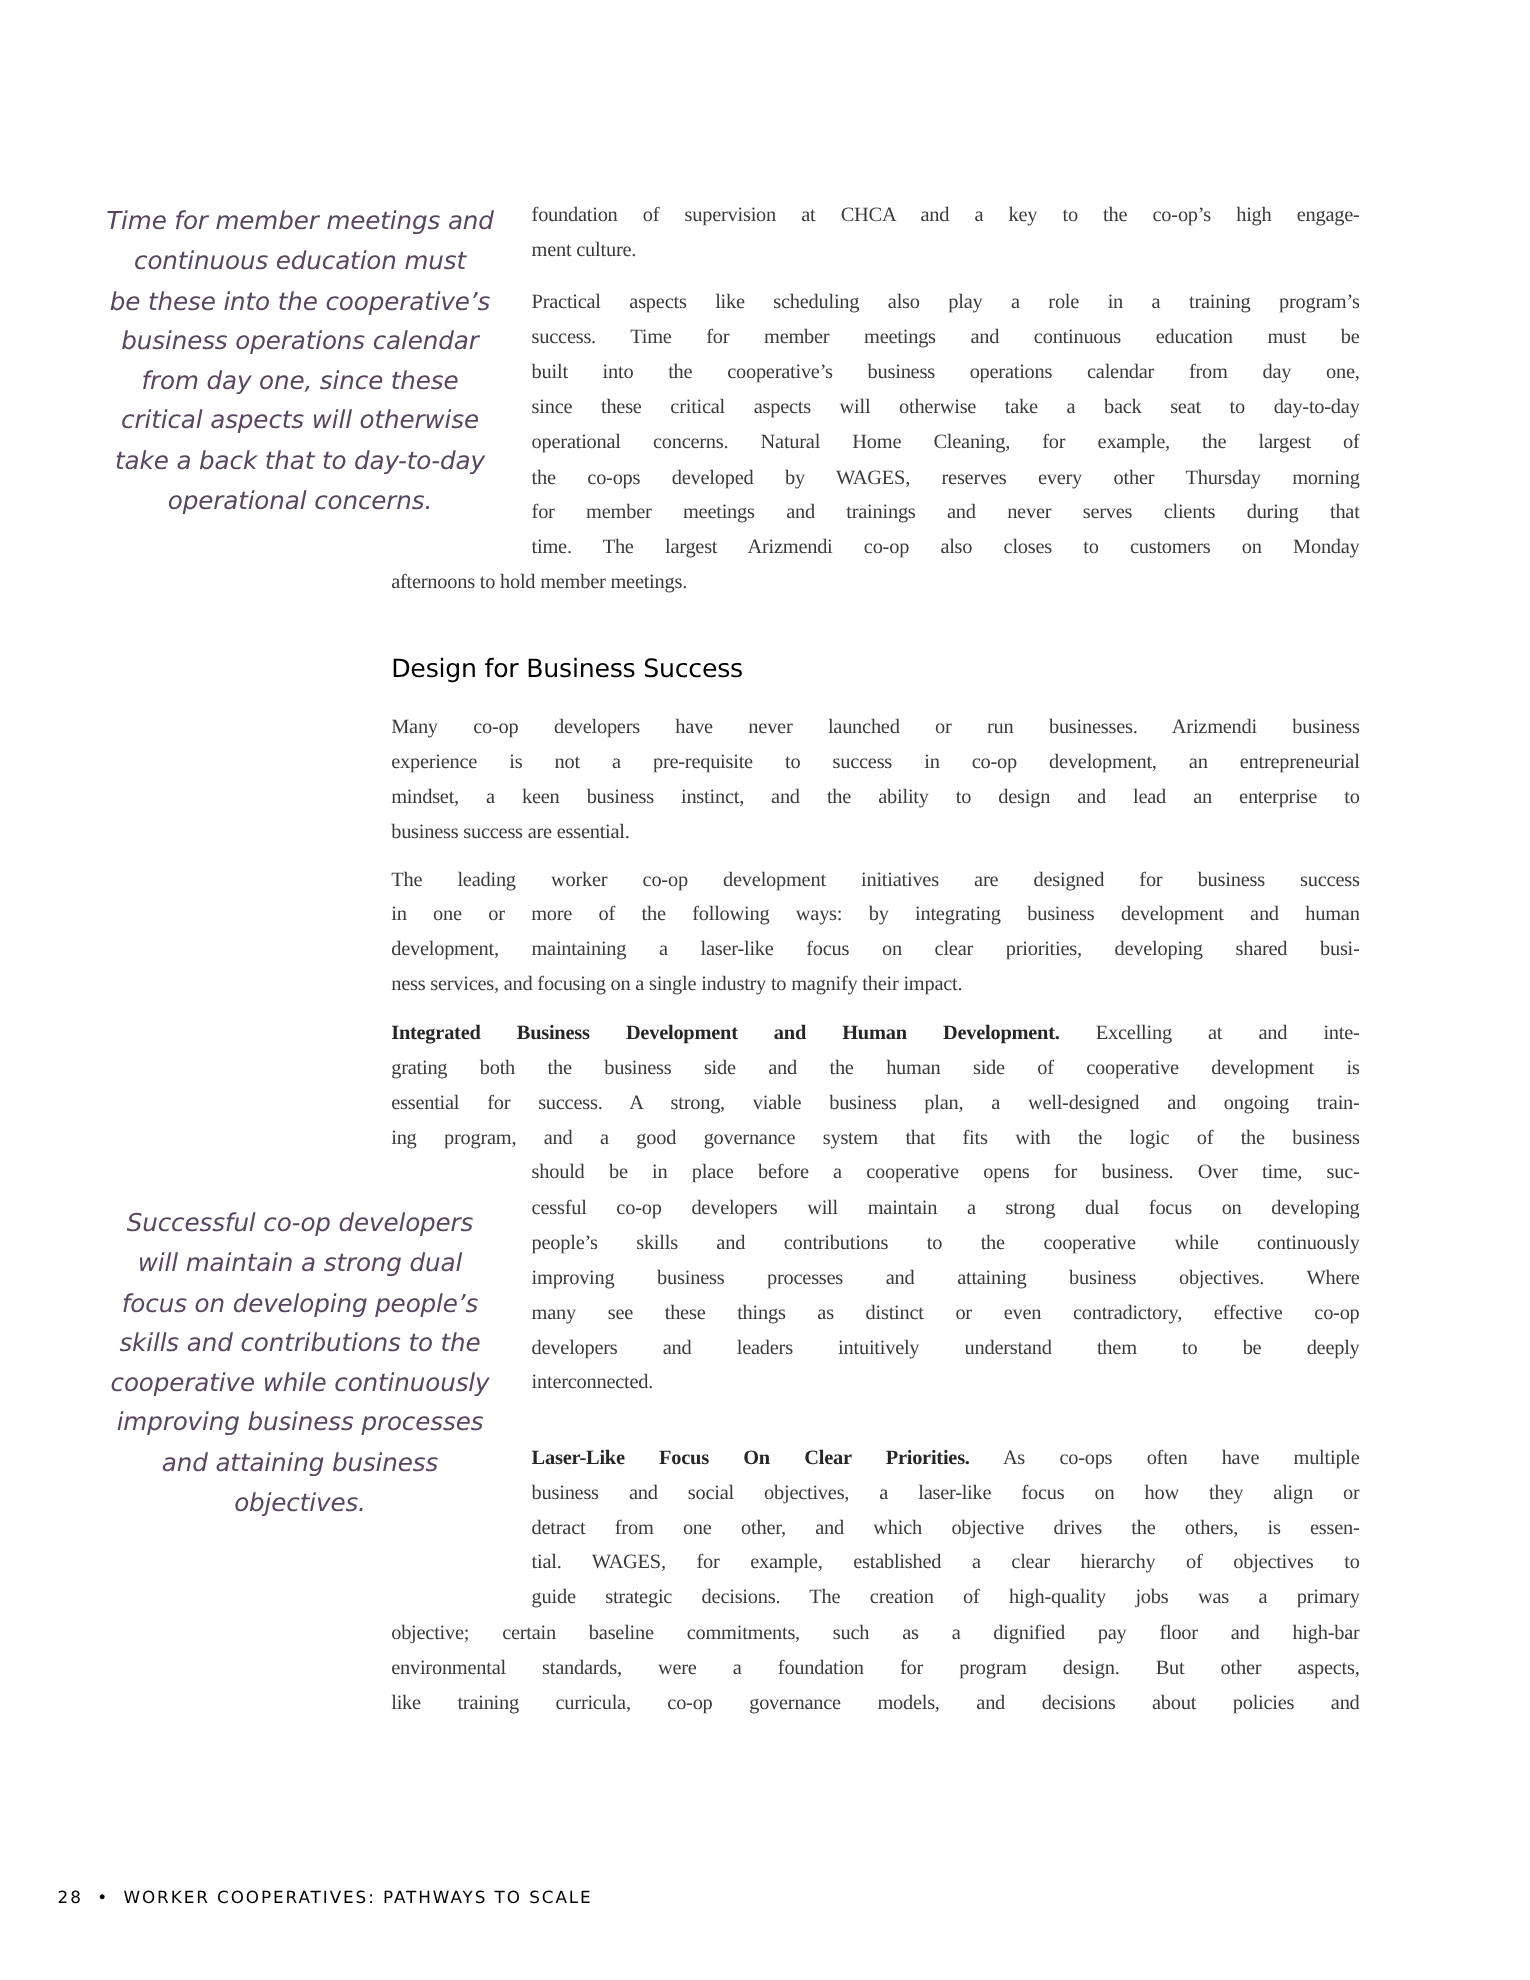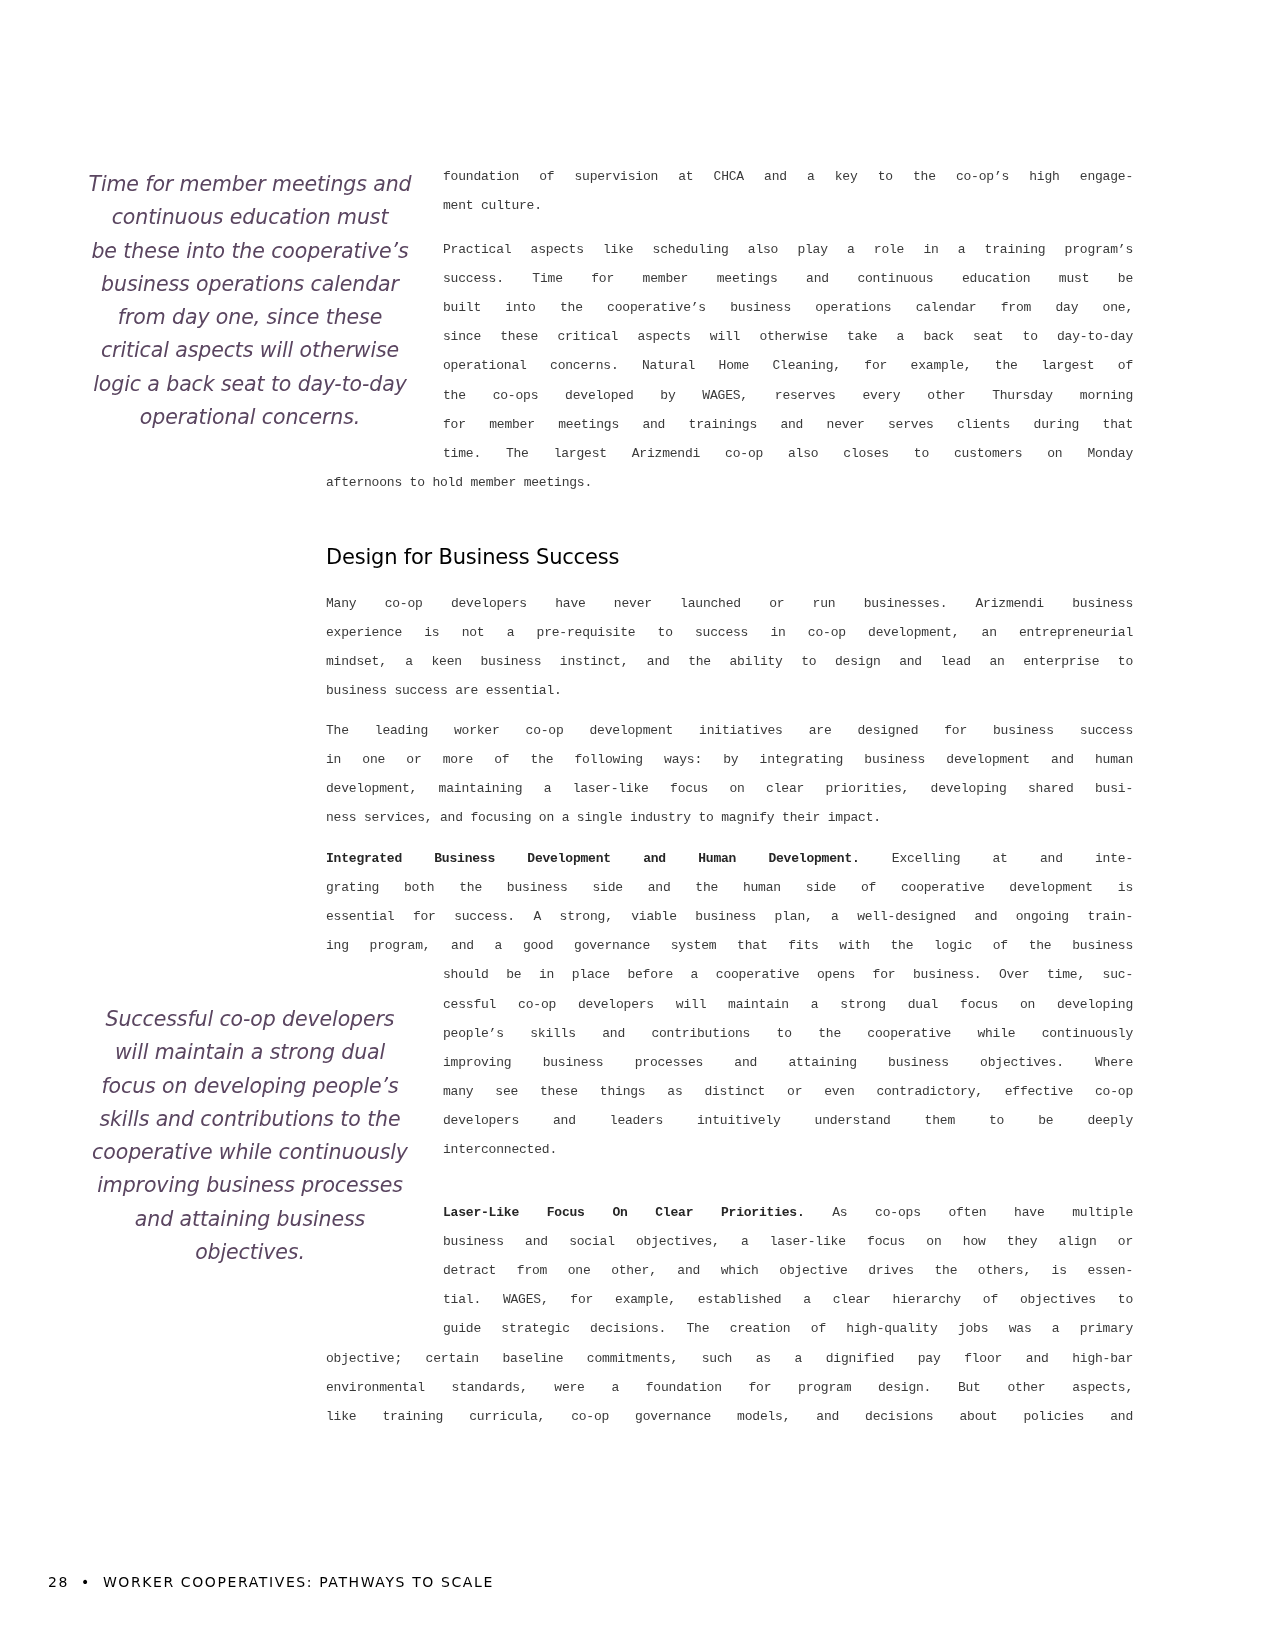--- a/index.html
+++ b/index.html
@@ -5,22 +5,22 @@
   html, body { margin: 0; padding: 0; background: #ffffff; }
   #page {
     position: relative;
     width: 1275px;
     height: 1650px;
     background: #ffffff;
     overflow: hidden;
   }
   .line {
     position: absolute;
-    font-family: Liberation Mono, monospace;
-    font-size: 13px;
+    font-family: Liberation Serif, serif;
+    font-size: 17px;
     color: #3a3a3a;
     white-space: nowrap;
     line-height: 1;
     letter-spacing: -0.2px;
   }
   .line.justify {
     text-align: justify;
     text-align-last: justify;
     white-space: normal;
     height: 22px;
@@ -70,21 +70,21 @@
 
 <div id="page">
 
   <div class="pull" style="top:168px;">
     <span>Time for member meetings and</span>
     <span>continuous education must</span>
     <span>be these into the cooperative’s</span>
     <span>business operations calendar</span>
     <span>from day one, since these</span>
     <span>critical aspects will otherwise</span>
-    <span>logic a back seat to day-to-day</span>
+    <span>take a back that to day-to-day</span>
     <span>operational concerns.</span>
   </div>
 
   <div class="pull" style="top:1003px;">
     <span>Successful co-op developers</span>
     <span>will maintain a strong dual</span>
     <span>focus on developing people’s</span>
     <span>skills and contributions to the</span>
     <span>cooperative while continuously</span>
     <span>improving business processes</span>

